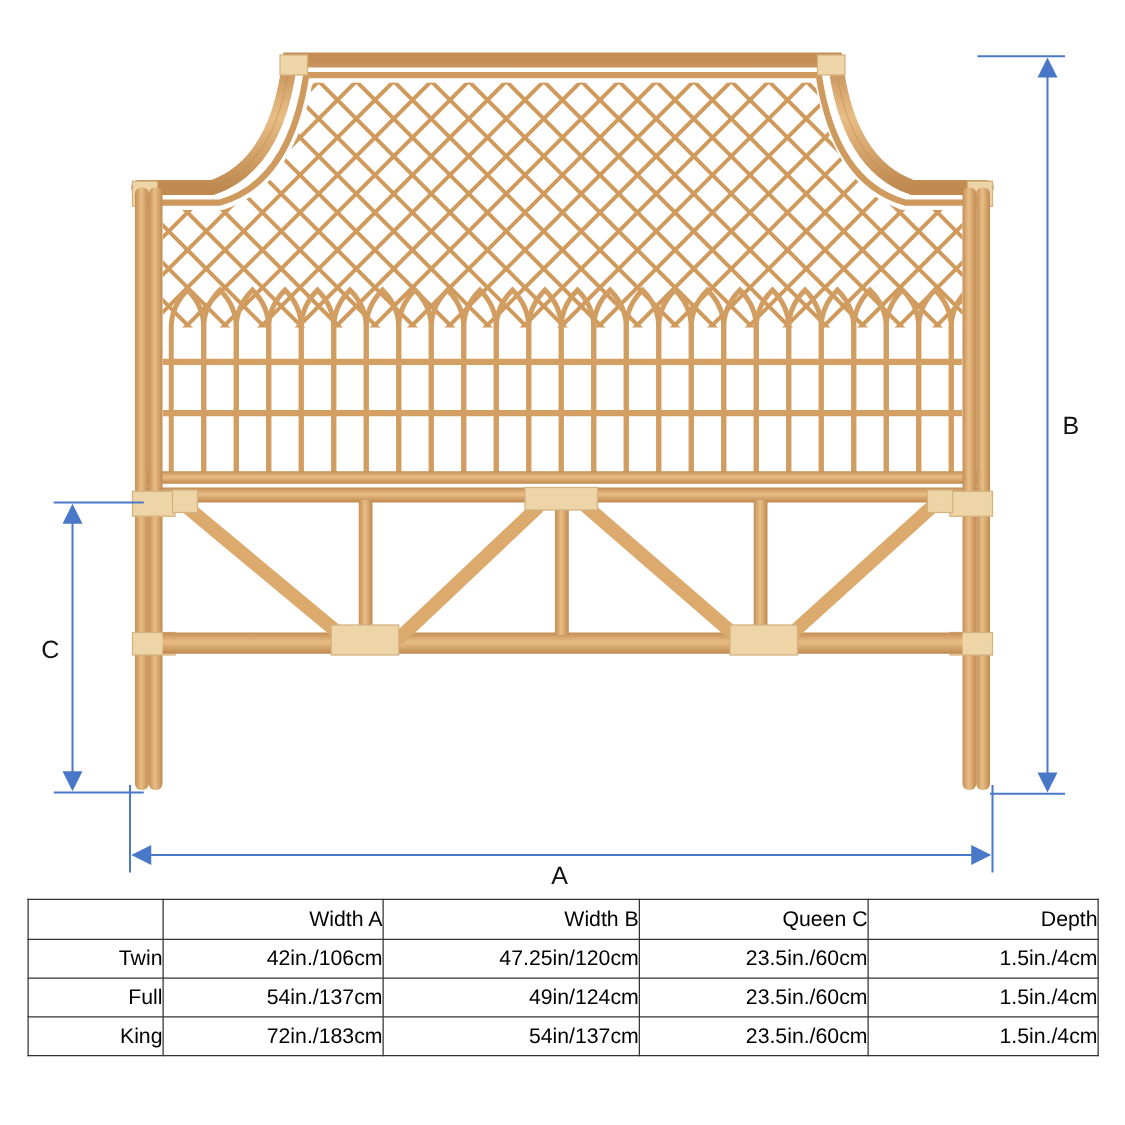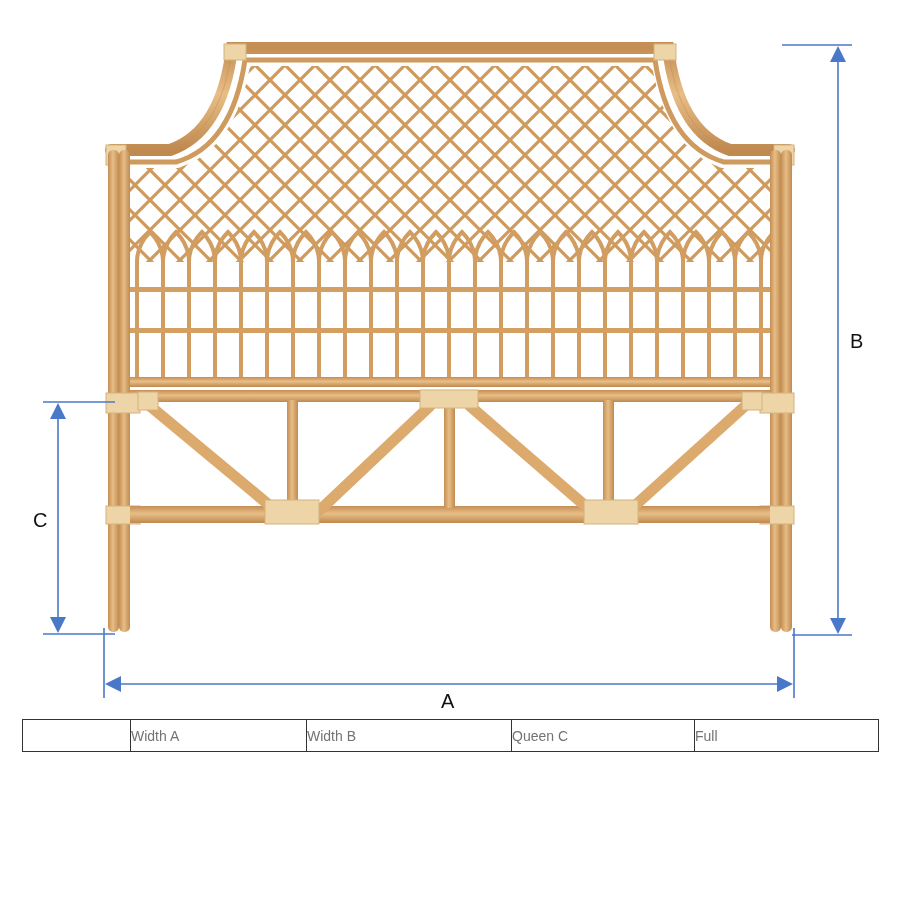--- a/index.html
+++ b/index.html
@@ -6,21 +6,21 @@
   body { width: 900px; height: 900px; position: relative; overflow: hidden;
          font-family: "Liberation Sans", "DejaVu Sans", sans-serif; color: #1a1a1a; }
   #drawing { position: absolute; left: 0; top: 0; width: 900px; height: 715px; }
   .dim-label { position: absolute; font-size: 20px; color: #111; line-height: 1; }
   #label-a { left: 441px; top: 691px; }
   #label-b { left: 850px; top: 331px; }
   #label-c { left: 33px; top: 510px; }
   #spec-table { position: absolute; left: 22px; top: 719px; width: 856px;
                 border-collapse: collapse; table-layout: fixed; }
   #spec-table td, #spec-table th { border: 1.5px solid #333; height: 30px; padding: 0;
-                text-align: left; font-weight: normal; font-size: 14px; color: #737373; }
+                text-align: right; font-weight: normal; font-size: 17px; color: #000000; }
   #spec-table th { height: 31px; }
 </style>
 </head>
 <body>
 
 <svg id="drawing" viewBox="0 0 900 715" xmlns="http://www.w3.org/2000/svg">
   <defs>
     <linearGradient id="poleV" x1="0" x2="1" y1="0" y2="0">
       <stop offset="0" stop-color="#C48E55"></stop>
       <stop offset="0.45" stop-color="#E8BE86"></stop>
@@ -165,18 +165,39 @@
       <col style="width:205px">
       <col style="width:183px">
       <col style="width:184px">
   </colgroup>
   <thead>
     <tr>
       <th></th>
       <th>Width A</th>
       <th>Width B</th>
       <th>Queen C</th>
-      <th>Full</th>
+      <th>Depth</th>
     </tr>
   </thead>
   <tbody>
+    <tr>
+      <td>Twin</td>
+      <td>42in./106cm</td>
+      <td>47.25in/120cm</td>
+      <td>23.5in./60cm</td>
+      <td>1.5in./4cm</td>
+    </tr>
+    <tr>
+      <td>Full</td>
+      <td>54in./137cm</td>
+      <td>49in/124cm</td>
+      <td>23.5in./60cm</td>
+      <td>1.5in./4cm</td>
+    </tr>
+    <tr>
+      <td>King</td>
+      <td>72in./183cm</td>
+      <td>54in/137cm</td>
+      <td>23.5in./60cm</td>
+      <td>1.5in./4cm</td>
+    </tr>
   </tbody>
 </table>
 
 </body></html>

